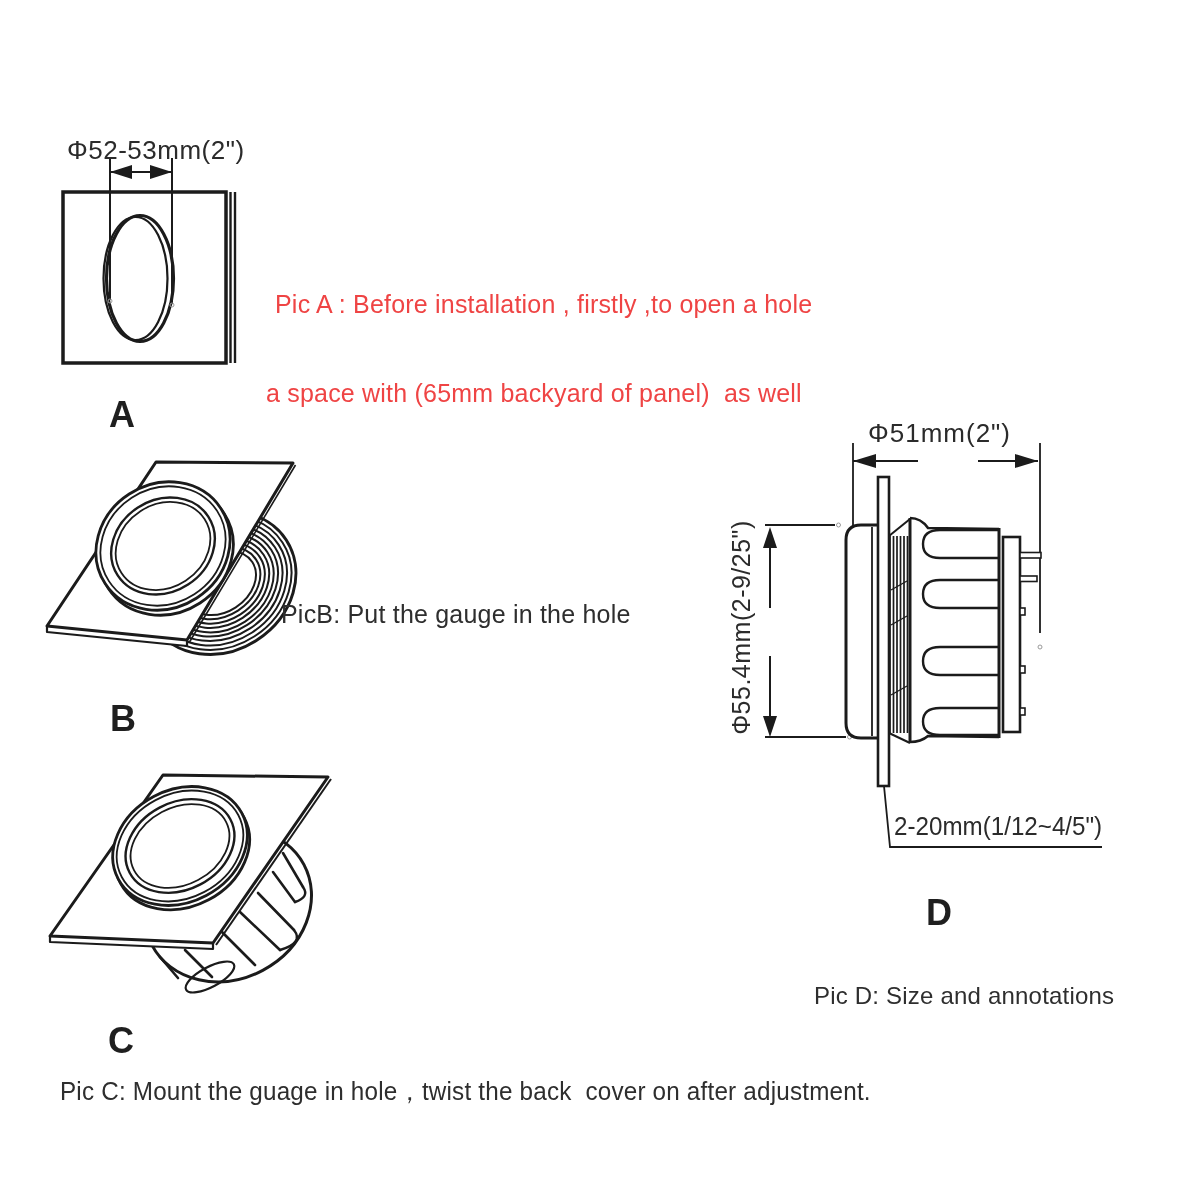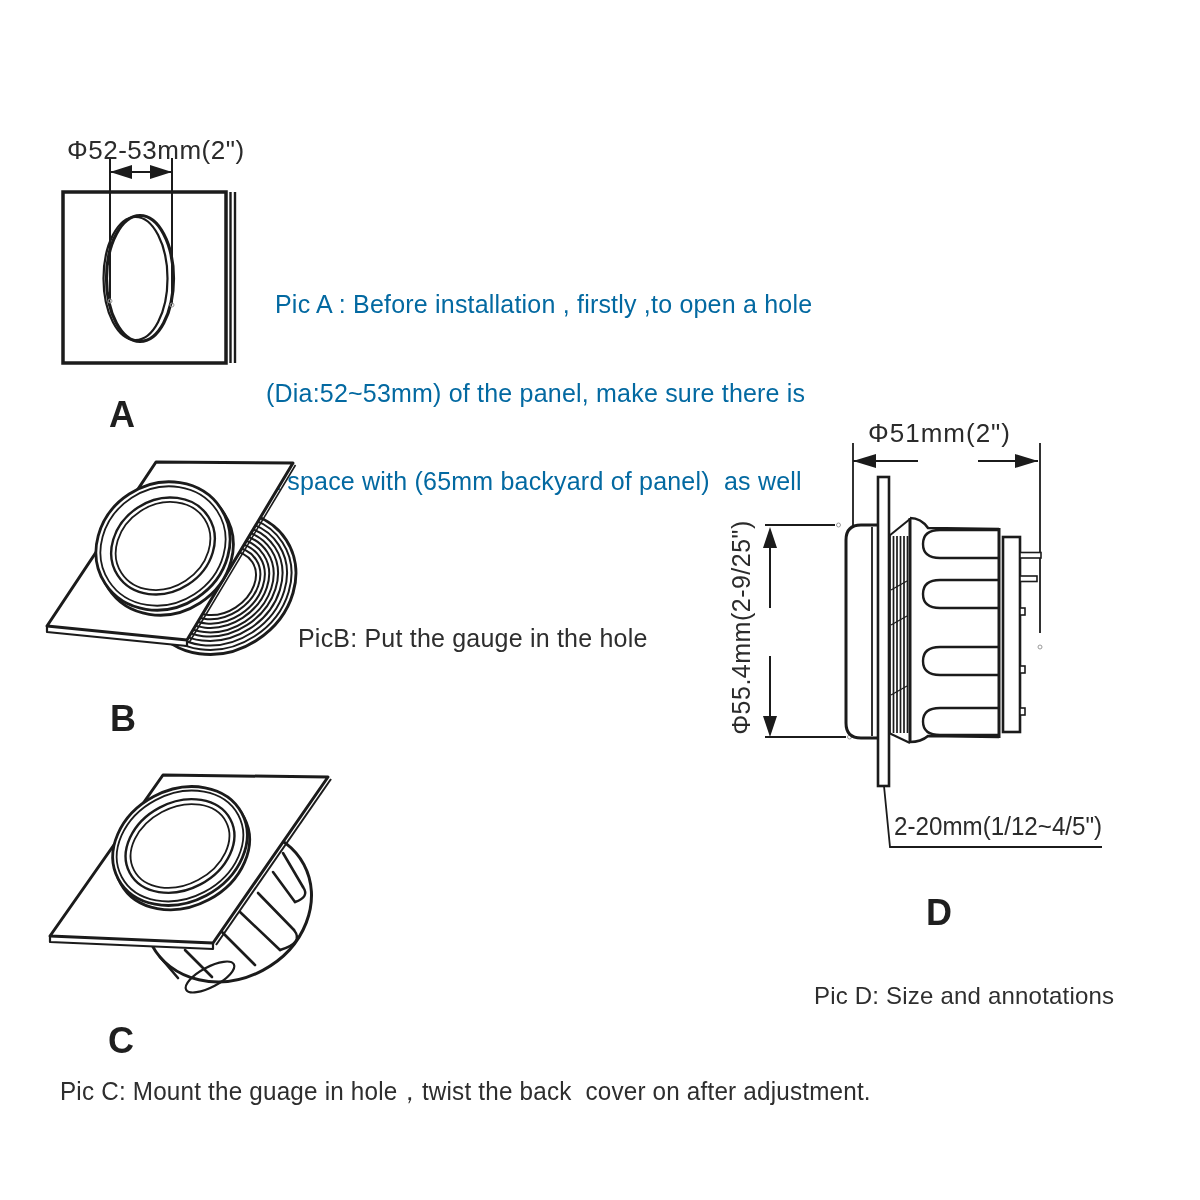--- a/index.html
+++ b/index.html
@@ -1,20 +1,20 @@
 <!DOCTYPE html>
 <html><head>
 <meta charset="utf-8">
 <style>
   html,body{margin:0;padding:0;background:#fff;}
   #canvas{position:relative;width:1200px;height:1200px;background:#ffffff;overflow:hidden;
           font-family:"Liberation Sans","DejaVu Sans",sans-serif;color:#2e2e2e;}
   .abs{position:absolute;white-space:pre;}
   .dimtext{font-size:26px;color:#2b2b2b;letter-spacing:0.5px;}
-  .para{font-size:25px;line-height:29.5px;color:#0369a1;letter-spacing:0.2px;}
+  .para{font-size:25px;line-height:29.5px;color:#ef4444;letter-spacing:0.2px;}
   .caption{font-size:25px;color:#2e2e2e;letter-spacing:0.2px;}
   .biglabel{font-size:36px;font-weight:700;color:#1f1f1f;}
   svg{position:absolute;overflow:visible;}
   svg *{vector-effect:none;}
 </style>
 </head>
 <body>
 
 <div id="canvas">
 
@@ -32,21 +32,20 @@
       <circle cx="132" cy="175" r="2" stroke="#9a9a9a" stroke-width="1"></circle>
     </g>
     <g fill="#1b1b1b" stroke="none">
       <polygon points="70,42 92,35 92,49"></polygon>
       <polygon points="132,42 110,35 110,49"></polygon>
     </g>
   </svg>
   <div class="abs dimtext" style="left:67px;top:135px;">Φ52-53mm(2")</div>
   <div class="abs para" style="left:266px;top:231px;">
     <div style="padding-left:9px;">Pic A : Before installation , firstly ,to open a hole</div>
-    <div>(Dia:52~53mm) of the panel, make sure there is</div>
     <div>a space with (65mm backyard of panel)  as well</div>
   </div>
   <div class="abs biglabel" style="left:109px;top:394px;">A</div>
 
   <svg style="left:30px;top:445px" width="280" height="300" viewBox="0 0 280 300">
 
     <g transform="rotate(-33 190 138)" stroke="#1b1b1b" fill="none">
       <ellipse cx="190" cy="138" rx="79" ry="68" stroke-width="3"></ellipse>
       <ellipse cx="190" cy="138" rx="74.5" ry="63.5" stroke-width="2"></ellipse>
       <ellipse cx="190" cy="138" rx="70" ry="59" stroke-width="2"></ellipse>
@@ -66,21 +65,21 @@
     </g>
 
     <g transform="rotate(-33 133 101)" stroke="#1b1b1b">
       <ellipse cx="133" cy="107" rx="69" ry="62" fill="#ffffff" stroke-width="2.8"></ellipse>
       <ellipse cx="133" cy="101" rx="69" ry="62" fill="#ffffff" stroke-width="2.8"></ellipse>
       <ellipse cx="133" cy="101" rx="64.5" ry="57.5" fill="none" stroke-width="1.8"></ellipse>
       <ellipse cx="133" cy="101" rx="54" ry="46" fill="none" stroke-width="2.4"></ellipse>
       <ellipse cx="133" cy="101" rx="49.5" ry="41.5" fill="none" stroke-width="1.8"></ellipse>
     </g>
   </svg>
-  <div class="abs caption" style="left:298px;top:600px;margin-top:24px;">PicB: Put the gauge in the hole</div>
+  <div class="abs caption" style="left:281px;top:600px;">PicB: Put the gauge in the hole</div>
   <div class="abs biglabel" style="left:110px;top:698px;">B</div>
 
   <svg style="left:40px;top:765px" width="310" height="235" viewBox="0 0 310 235">
 
     <g stroke="#1b1b1b" fill="none" stroke-linecap="round">
       <g transform="rotate(-28 188 140)">
           <ellipse cx="188" cy="140" rx="86" ry="74" fill="#ffffff" stroke-width="3"></ellipse>
         </g>
       <g transform="rotate(-28 170 212)">
           <ellipse cx="170" cy="212" rx="27" ry="10" stroke-width="2.2"></ellipse>

